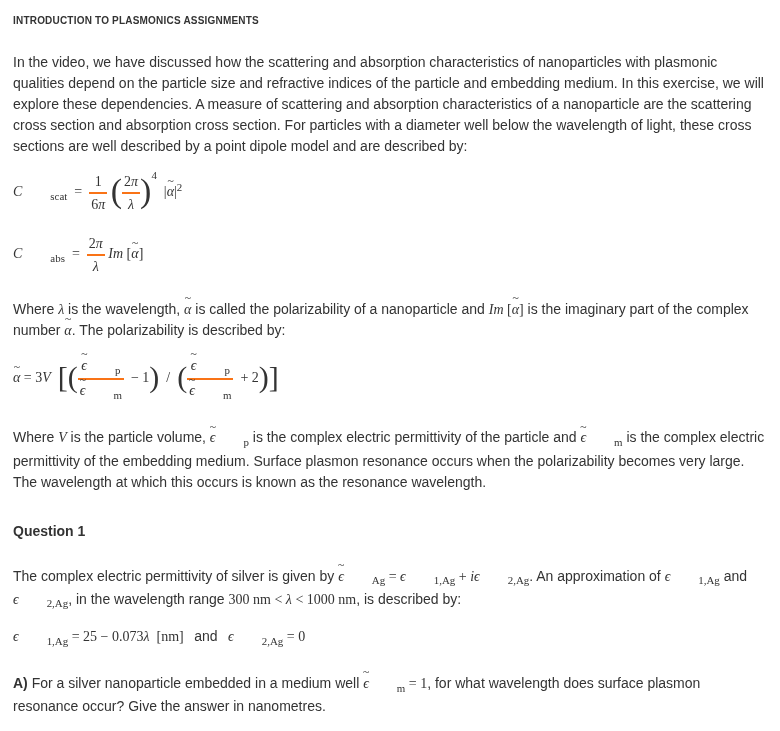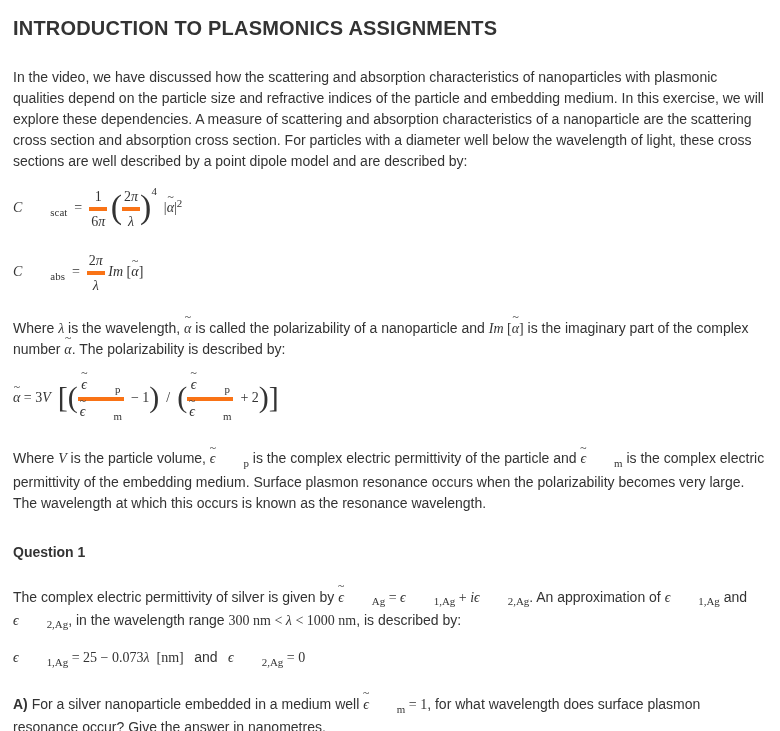--- a/index.html
+++ b/index.html
@@ -7,42 +7,42 @@
     padding: 13px;
     font-family: -apple-system, BlinkMacSystemFont, "Segoe UI", "Helvetica Neue", Arial, sans-serif;
     font-size: 14px;
     line-height: 1.5;
     color: #333;
     background: #fff;
     width: 780px;
     box-sizing: border-box;
   }
   h1 {
-    font-size: 20px;
+    font-size: 10px;
     font-weight: 700;
     margin: 0 0 14px 0;
     letter-spacing: 0.2px;
   }
   p {
     margin: 24px 0 12px 0;
   }
   .formula {
     font-family: "Times New Roman", Georgia, serif;
     margin: 14px 0 18px 0;
     white-space: nowrap;
   }
   .italic { font-style: italic; }
   .frac {
     display: inline-block;
     vertical-align: middle;
     text-align: center;
   }
   .frac > span { display: block; }
   .frac .num { padding: 0 2px; }
-  .frac .den { border-top: 4px solid #f97316; padding: 0 2px; }
+  .frac .den { border-top: 2px solid #f97316; padding: 0 2px; }
   .paren-l, .paren-r {
     display: inline-block;
     vertical-align: middle;
   }
   .big { font-size: 34px; line-height: 32px; position: relative; top: -2px; }
   .med { font-size: 30px; line-height: 30px; position: relative; top: -2px;}
   .sqb { font-size: 30px; line-height: 30px; position: relative; top: -2px;}
   .pad-top { margin-top: 22px; }
   .q-heading {
     font-weight: 700;

